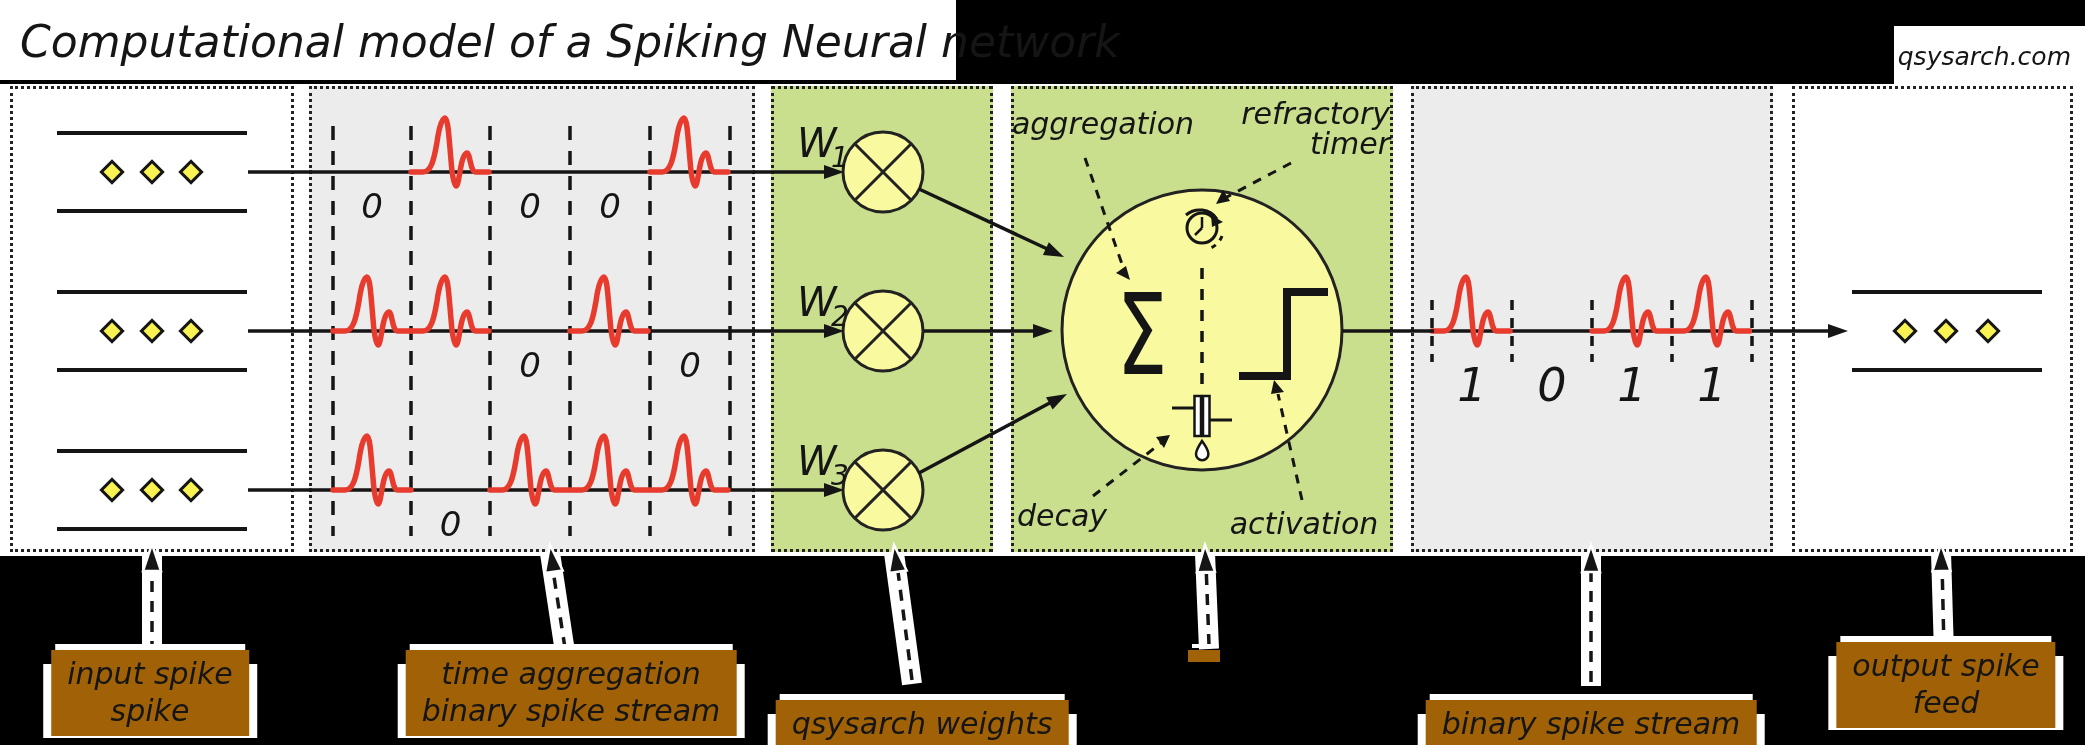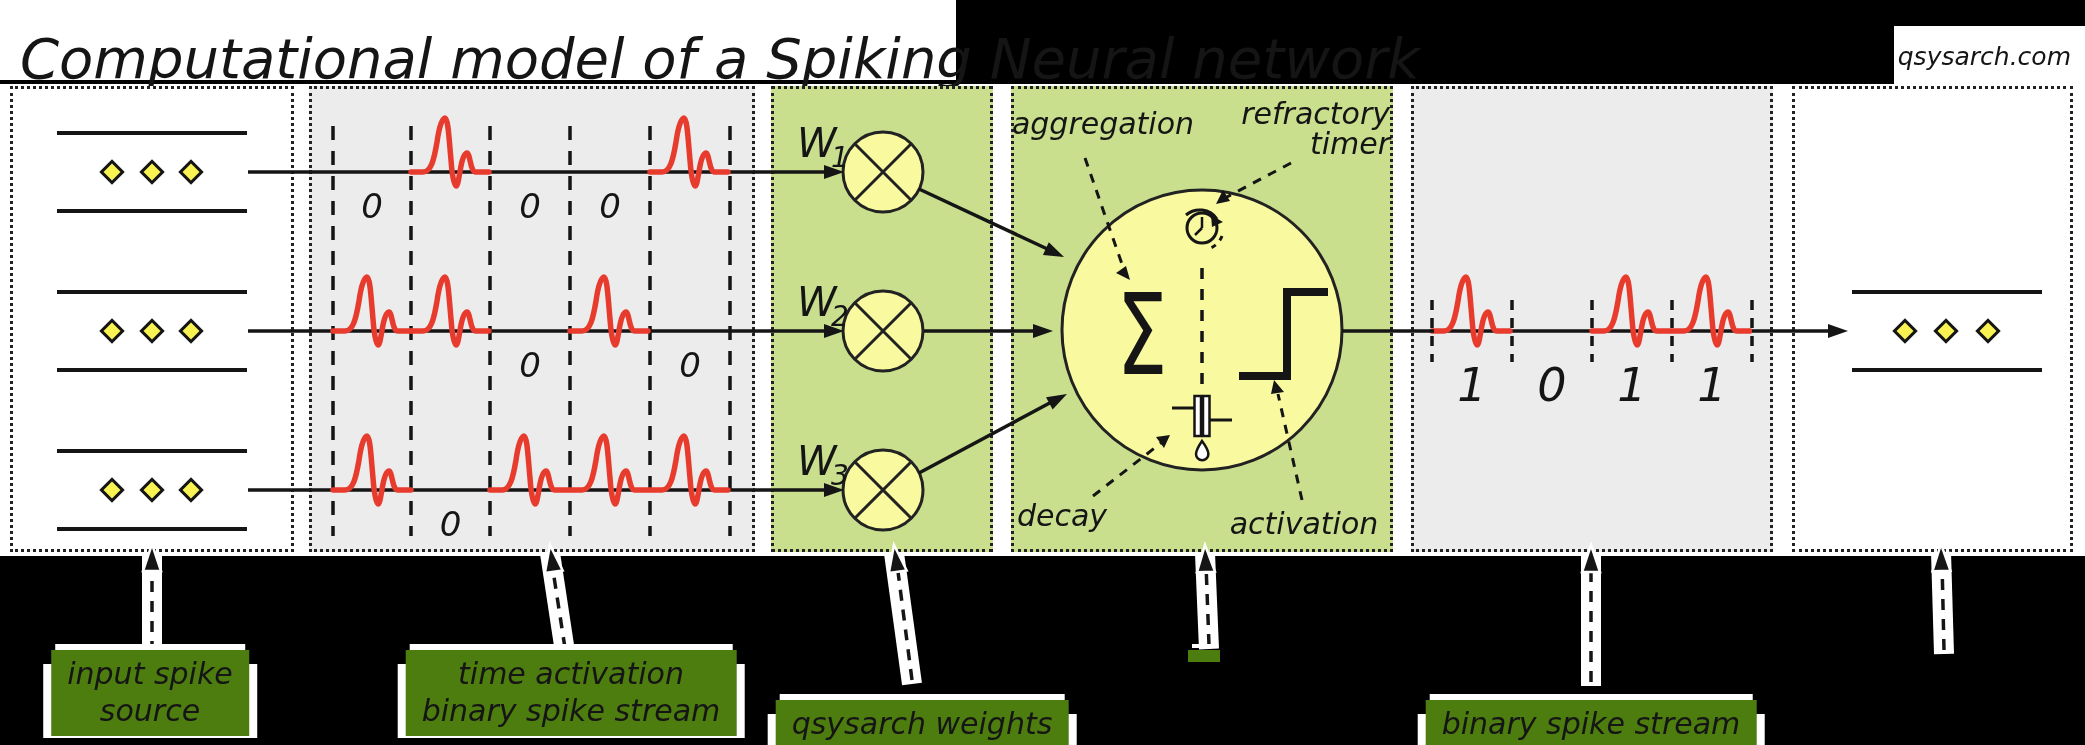--- a/index.html
+++ b/index.html
@@ -10,24 +10,24 @@
   .canvas{position:relative;width:2085px;height:745px;background:var(--background);
           font-family:"DejaVu Sans",sans-serif;color:var(--ink);overflow:hidden;}
   .band{position:absolute;left:0;top:84px;width:2085px;height:472px;background:var(--band);}
   .panel{position:absolute;top:86px;height:466px;border:3px dotted #222;box-sizing:border-box;}
   .panel.gray{background:var(--panel_gray);}
   .panel.green{background:var(--panel_green);}
   .panel.white{background:#ffffff;}
   .panel > svg{position:absolute;left:-3px;top:-3px;}
   #overlay{position:absolute;left:0;top:0;width:2085px;height:745px;pointer-events:none;}
   .title-box{position:absolute;left:0;top:0;width:956px;height:80px;background:#fff;}
-  .title{position:absolute;left:20px;top:26px;font-size:56px;font-style:italic;white-space:nowrap;}
+  .title{position:absolute;left:20px;top:16px;font-size:44px;font-style:italic;white-space:nowrap;}
   .credit-box{position:absolute;left:1894px;top:26px;width:191px;height:58px;background:#fff;}
   .credit{position:absolute;right:14px;top:16px;font-size:25px;font-style:italic;white-space:nowrap;}
-  .caption{position:absolute;transform:translateX(-50%);background:#4d7c0f;color:var(--ink);
+  .caption{position:absolute;transform:translateX(-50%);background:#a16207;color:var(--ink);
            font-style:italic;font-size:30px;line-height:37px;text-align:center;
            padding:5px 16px 7px;white-space:nowrap;
            box-shadow:14px 8px 0 -6px #fff,-14px 8px 0 -6px #fff,0 -10px 0 -4px #fff;}
   #cap-input{left:150px;top:650px;}
   #cap-tmux{left:571px;top:650px;}
   #cap-weights{left:922px;top:700px;}
   #cap-soma{left:1204px;top:650px;}
   #cap-binary{left:1591px;top:700px;}
   #cap-output{left:1946px;top:642px;}
   text{fill:var(--ink);}
@@ -248,28 +248,32 @@
       <line x1="1209" y1="645" x2="1206" y2="564" stroke="#151515" stroke-width="3.5" stroke-dasharray="11 9"></line>
       <path d="M 0 0 L -27 9 L -27 -9 Z" transform="translate(1205 545) rotate(-92)" fill="#151515" stroke="#fff" stroke-width="2.5"></path>
       <line x1="1591" y1="682" x2="1591" y2="564" stroke="#151515" stroke-width="3.5" stroke-dasharray="11 9"></line>
       <path d="M 0 0 L -27 9 L -27 -9 Z" transform="translate(1591 545) rotate(-90)" fill="#151515" stroke="#fff" stroke-width="2.5"></path>
       <line x1="1944" y1="650" x2="1942" y2="562" stroke="#151515" stroke-width="3.5" stroke-dasharray="11 9"></line>
       <path d="M 0 0 L -27 9 L -27 -9 Z" transform="translate(1941 544) rotate(-91)" fill="#151515" stroke="#fff" stroke-width="2.5"></path>
     </svg>
 
   <div id="cap-input" class="caption">
     <div>input spike</div>
-    <div>source</div>
+    <div>spike</div>
   </div>
   <div id="cap-tmux" class="caption">
-    <div>time activation</div>
+    <div>time aggregation</div>
     <div>binary spike stream</div>
   </div>
   <div id="cap-weights" class="caption">
     <div>qsysarch weights</div>
   </div>
   <div id="cap-soma" class="caption">
   </div>
   <div id="cap-binary" class="caption">
     <div>binary spike stream</div>
   </div>
+  <div id="cap-output" class="caption">
+    <div>output spike</div>
+    <div>feed</div>
+  </div>
 
 </div>
 
 </body></html>

